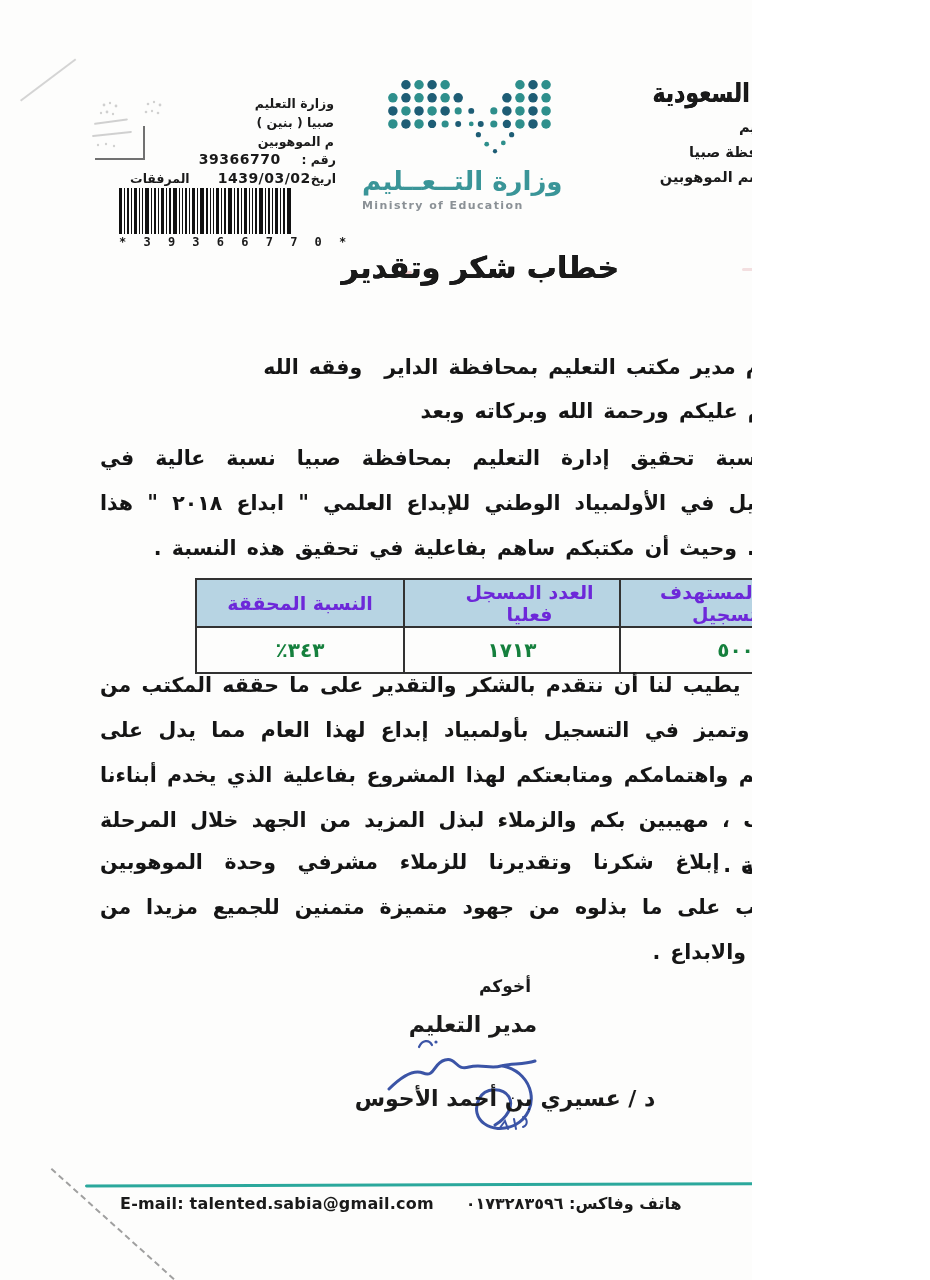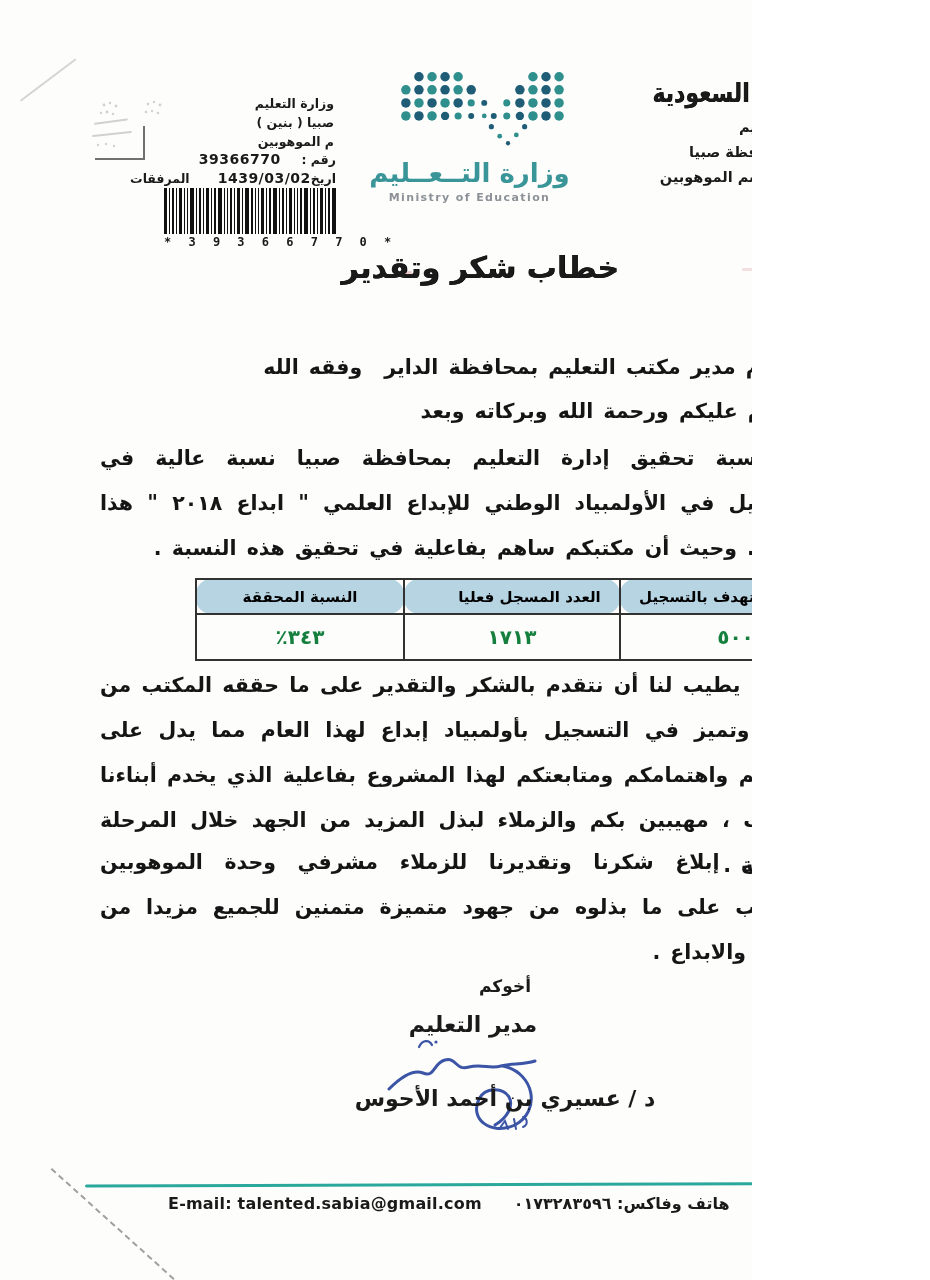--- a/index.html
+++ b/index.html
@@ -13,27 +13,27 @@
   .speck{position:absolute;border-radius:2px;}
 
   
   .stamp-lines{left:218px;top:94px;width:116px;text-align:right;font-size:12.5px;
                font-weight:700;line-height:19px;}
   .stamp-rows{left:150px;top:150px;width:186px;font-size:12.5px;font-weight:700;}
   .srow{display:flex;direction:rtl;justify-content:space-between;align-items:baseline;line-height:19px;}
   .sval{direction:ltr;font-size:14px;letter-spacing:.5px;margin-left:28px;}
   .corner{left:95px;top:126px;width:48px;height:32px;border-right:2px solid #4f4f4f;
           border-bottom:2px solid #4f4f4f;opacity:.8;}
-  .barcode{left:119px;top:188px;width:174px;margin-left:45px;}
+  .barcode{left:119px;top:188px;width:174px;}
   .bars{width:174px;height:46px;display:block;}
   .bdigits{text-align:center;font-family:"DejaVu Sans Mono",monospace;font-size:12px;
            font-weight:700;letter-spacing:5px;margin-top:1px;white-space:nowrap;}
 
   
-  .logo{left:362px;top:68px;width:215px;text-align:center;}
+  .logo{left:362px;top:76px;width:215px;text-align:left;}
   .logo-ar{font-size:26px;font-weight:700;margin-top:2px;}
   .logo-en{font-size:11px;letter-spacing:1.4px;margin-top:3px;font-weight:700;}
 
   
   .hdr{left:645px;top:80px;width:280px;text-align:center;}
   .kingdom{font-size:22px;font-weight:700;transform:scaleY(1.22);letter-spacing:0;
            text-shadow:.4px 0 0 #000;}
   .hdr-lines{margin-top:10px;font-size:14.5px;font-weight:700;line-height:25px;}
 
   .title{left:0;top:250px;width:960px;text-align:center;font-size:30px;font-weight:700;
@@ -45,34 +45,34 @@
   .salut .bless{margin-right:22px;}
   .greet{top:389px;}
   .p1{top:436px;text-indent:20px;}
   .p2{top:663px;text-indent:20px;}
   .p3{top:840px;text-indent:18px;}
 
   
   .tblwrap{left:195px;top:578px;width:608px;}
   table.stats{border-collapse:collapse;width:608px;direction:rtl;table-layout:fixed;}
   table.stats th,table.stats td{border:2px solid #323232;font-weight:700;text-align:center;}
-  table.stats th{height:31px;font-size:15px;color:#000000;border-radius:15px;}
+  table.stats th{height:31px;font-size:19px;color:#6d28d9;}
   table.stats td{height:42px;font-size:20px;color:#15803d;}
   .c1{width:227px;}.c2{width:177px;padding-left:36px;}.c3{width:204px;}
 
   
   .sig-closing{left:380px;top:976px;width:250px;text-align:center;font-size:17px;font-weight:700;}
   .sig-pos{left:348px;top:1012px;width:250px;text-align:center;font-size:22px;font-weight:700;}
   .sig-ink{left:383px;top:1033px;}
   .sig-name{left:330px;top:1086px;width:350px;text-align:center;font-size:22px;font-weight:700;}
 
   
   .rule{left:85px;top:1183px;width:845px;height:3px;border-radius:2px;transform:rotate(-.2deg);}
   .footrow{left:120px;top:1194px;display:flex;gap:32px;align-items:baseline;}
-  .email{font-size:16px;font-weight:700;letter-spacing:.2px;margin-left:48px;}
+  .email{font-size:16px;font-weight:700;letter-spacing:.2px;}
   .phone{font-size:16px;font-weight:700;direction:rtl;}
 </style>
 </head>
 <body>
 
 <div class="page">
 
   <div class="diag" style="left:20px;top:100px;width:69px;border-top:2px solid #b3b3b3;transform:rotate(-37deg);opacity:.55;"></div>
   <div class="diag" style="left:52px;top:1168px;width:165px;border-top:2px dashed #6f6f6f;transform:rotate(42deg);opacity:.65;"></div>
   <div class="speck" style="left:398px;top:271px;width:14px;height:3px;background:#e09a9a;opacity:.5;"></div>

